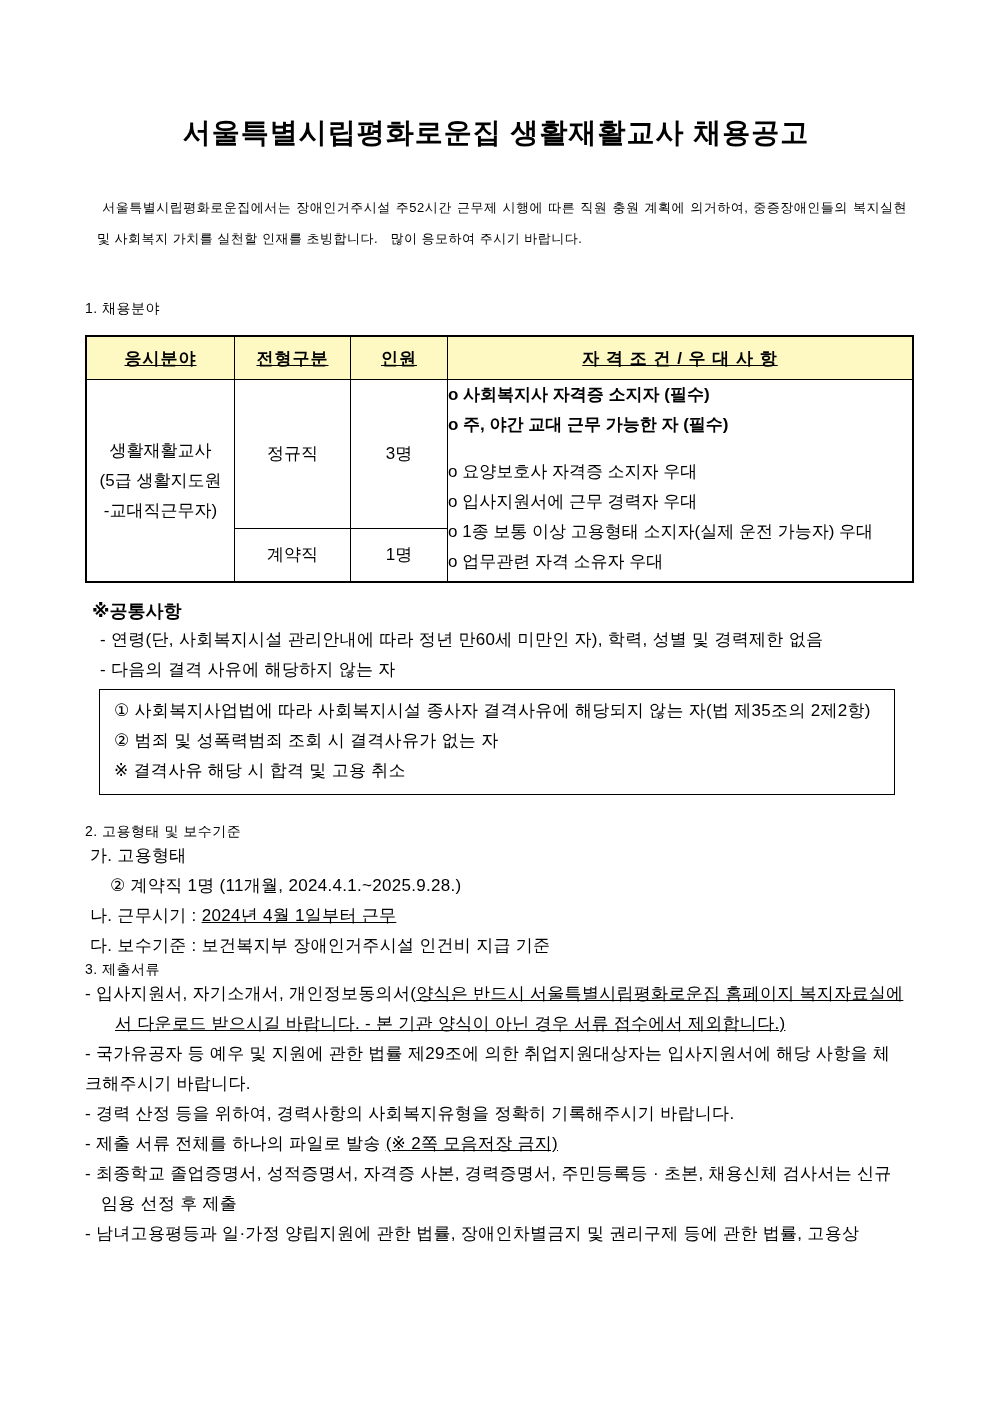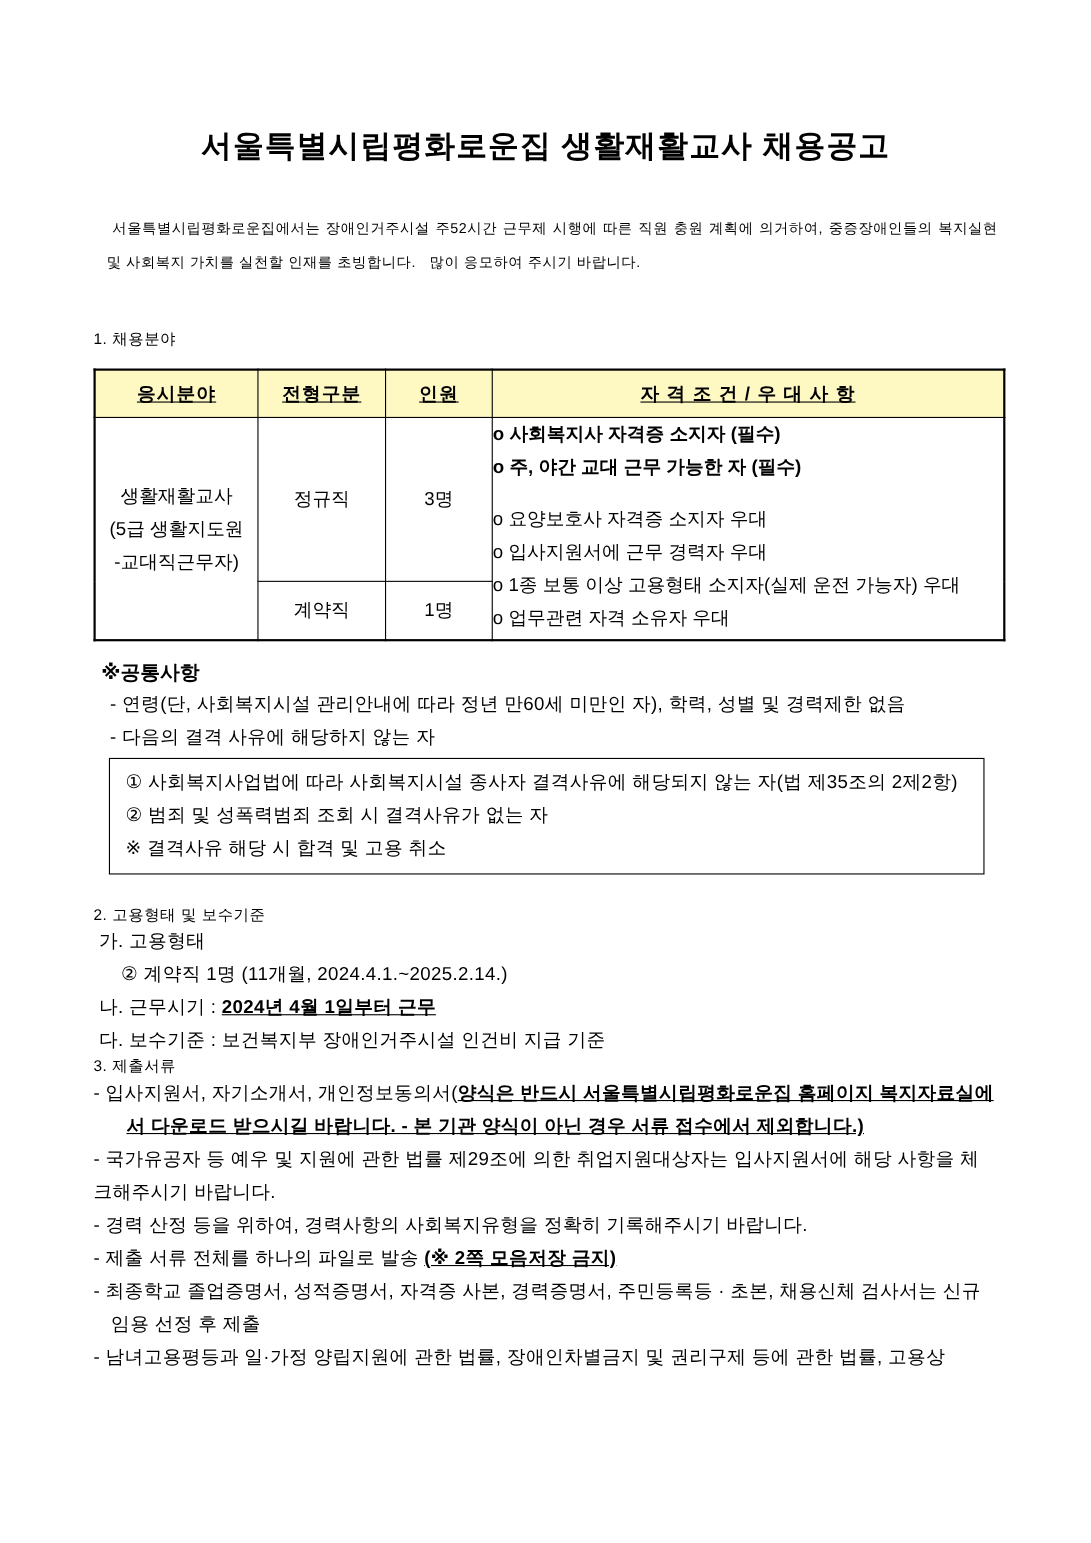--- a/index.html
+++ b/index.html
@@ -38,21 +38,21 @@
   .common-heading{font-size:18px;font-weight:700;margin-left:7px;line-height:28px;}
   .common-item{font-size:17px;line-height:30px;margin-left:15px;letter-spacing:0.3px;}
   .notice-box{
     border:1px solid #000;margin:4px 12px 0 14px;padding:6px 12px 8px 14px;
     font-size:17px;line-height:29px;
   }
   .s2{margin-top:28px;}
   .line{font-size:17px;line-height:30px;letter-spacing:0.3px;}
   .ml5{margin-left:5px;}
   .ml25{margin-left:25px;}
-  .ul-bold{font-weight:700;text-decoration:underline;}
+  .ul-bold{font-weight:400;text-decoration:underline;}
   .s3{margin-top:0px;}
   .hang30{padding-left:30px;text-indent:-30px;}
   .hang16{padding-left:16px;text-indent:-16px;}
 </style>
 </head>
 <body>
 
 <div class="page">
 
   <h1 class="doc-title">서울특별시립평화로운집 생활재활교사 채용공고</h1>
@@ -103,21 +103,21 @@
     <div class="notice-box">
       <div class="line">① 사회복지사업법에 따라 사회복지시설 종사자 결격사유에 해당되지 않는 자(법 제35조의 2제2항)</div>
       <div class="line">② 범죄 및 성폭력범죄 조회 시 결격사유가 없는 자</div>
       <div class="line">※ 결격사유 해당 시 합격 및 고용 취소</div>
     </div>
   </div>
 
   <div class="s2">
     <div class="sec-heading">2. 고용형태 및 보수기준</div>
     <div class="line ml5">가. 고용형태</div>
-    <div class="line ml25">② 계약직 1명 (11개월, 2024.4.1.~2025.2.14.)</div>
+    <div class="line ml25">② 계약직 1명 (11개월, 2024.4.1.~2025.9.28.)</div>
     <div class="line ml5"><span>나. 근무시기 : </span><span class="ul-bold">2024년 4월 1일부터 근무</span></div>
     <div class="line ml5">다. 보수기준 : 보건복지부 장애인거주시설 인건비 지급 기준</div>
   </div>
 
   <div class="s3">
     <div class="sec-heading">3. 제출서류</div>
     <div class="line hang30"><span>- 입사지원서, 자기소개서, 개인정보동의서(</span><span class="ul-bold">양식은 반드시 서울특별시립평화로운집 홈페이지 복지자료실에서 다운로드 받으시길 바랍니다. - 본 기관 양식이 아닌 경우 서류 접수에서 제외합니다.)</span></div>
     <div class="line">- 국가유공자 등 예우 및 지원에 관한 법률 제29조에 의한 취업지원대상자는 입사지원서에 해당 사항을 체크해주시기 바랍니다.</div>
     <div class="line">- 경력 산정 등을 위하여, 경력사항의 사회복지유형을 정확히 기록해주시기 바랍니다.</div>
     <div class="line"><span>- 제출 서류 전체를 하나의 파일로 발송 </span><span class="ul-bold">(※ 2쪽 모음저장 금지)</span></div>

